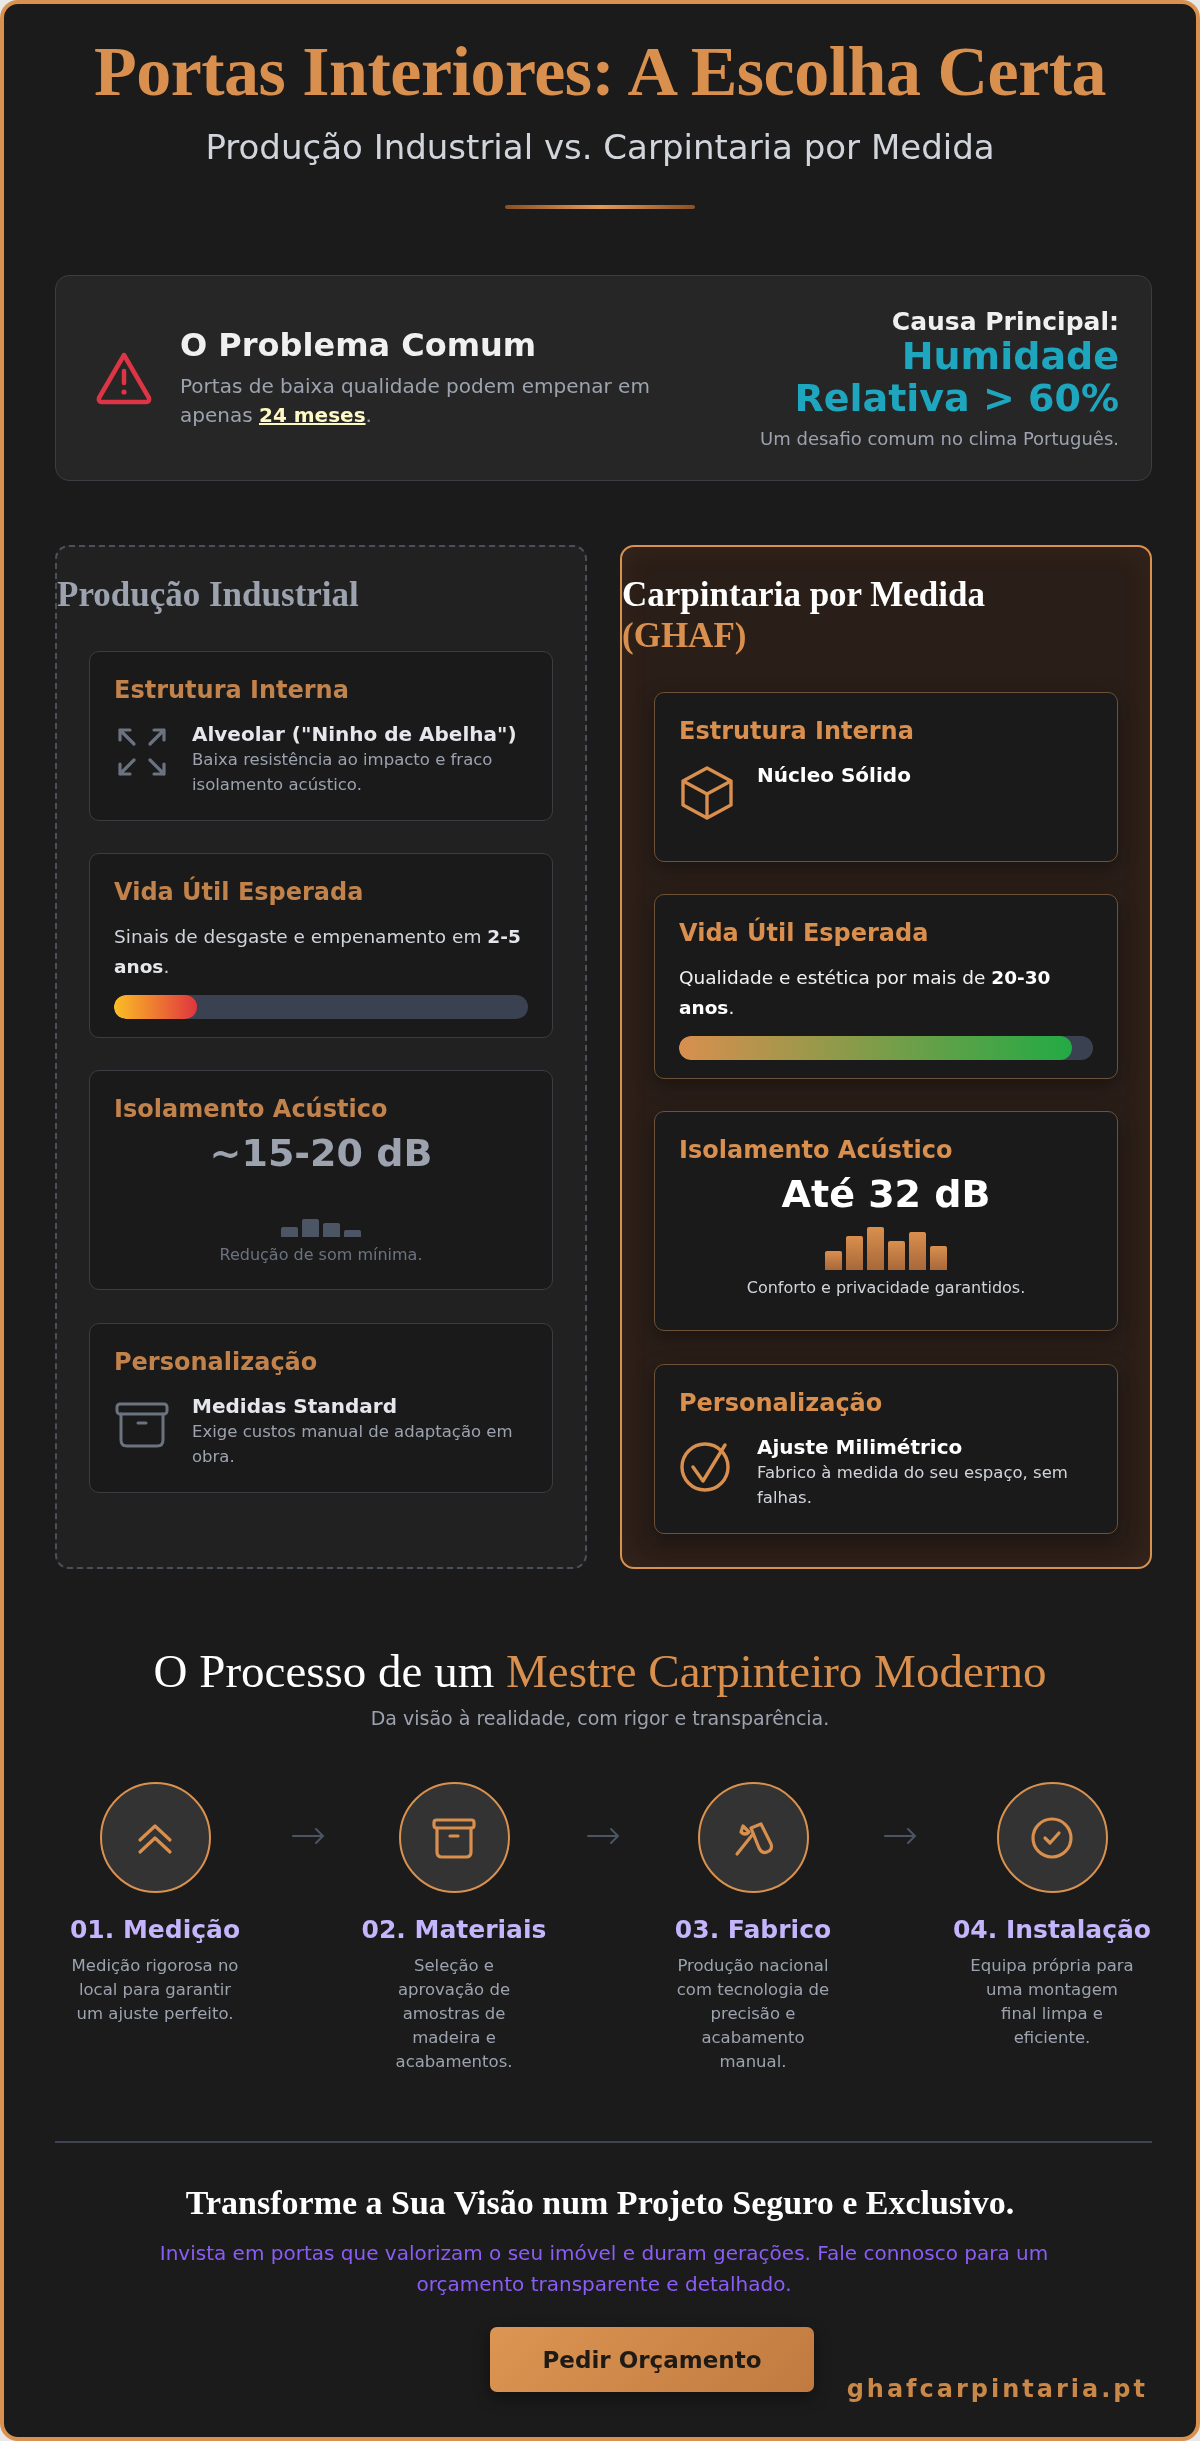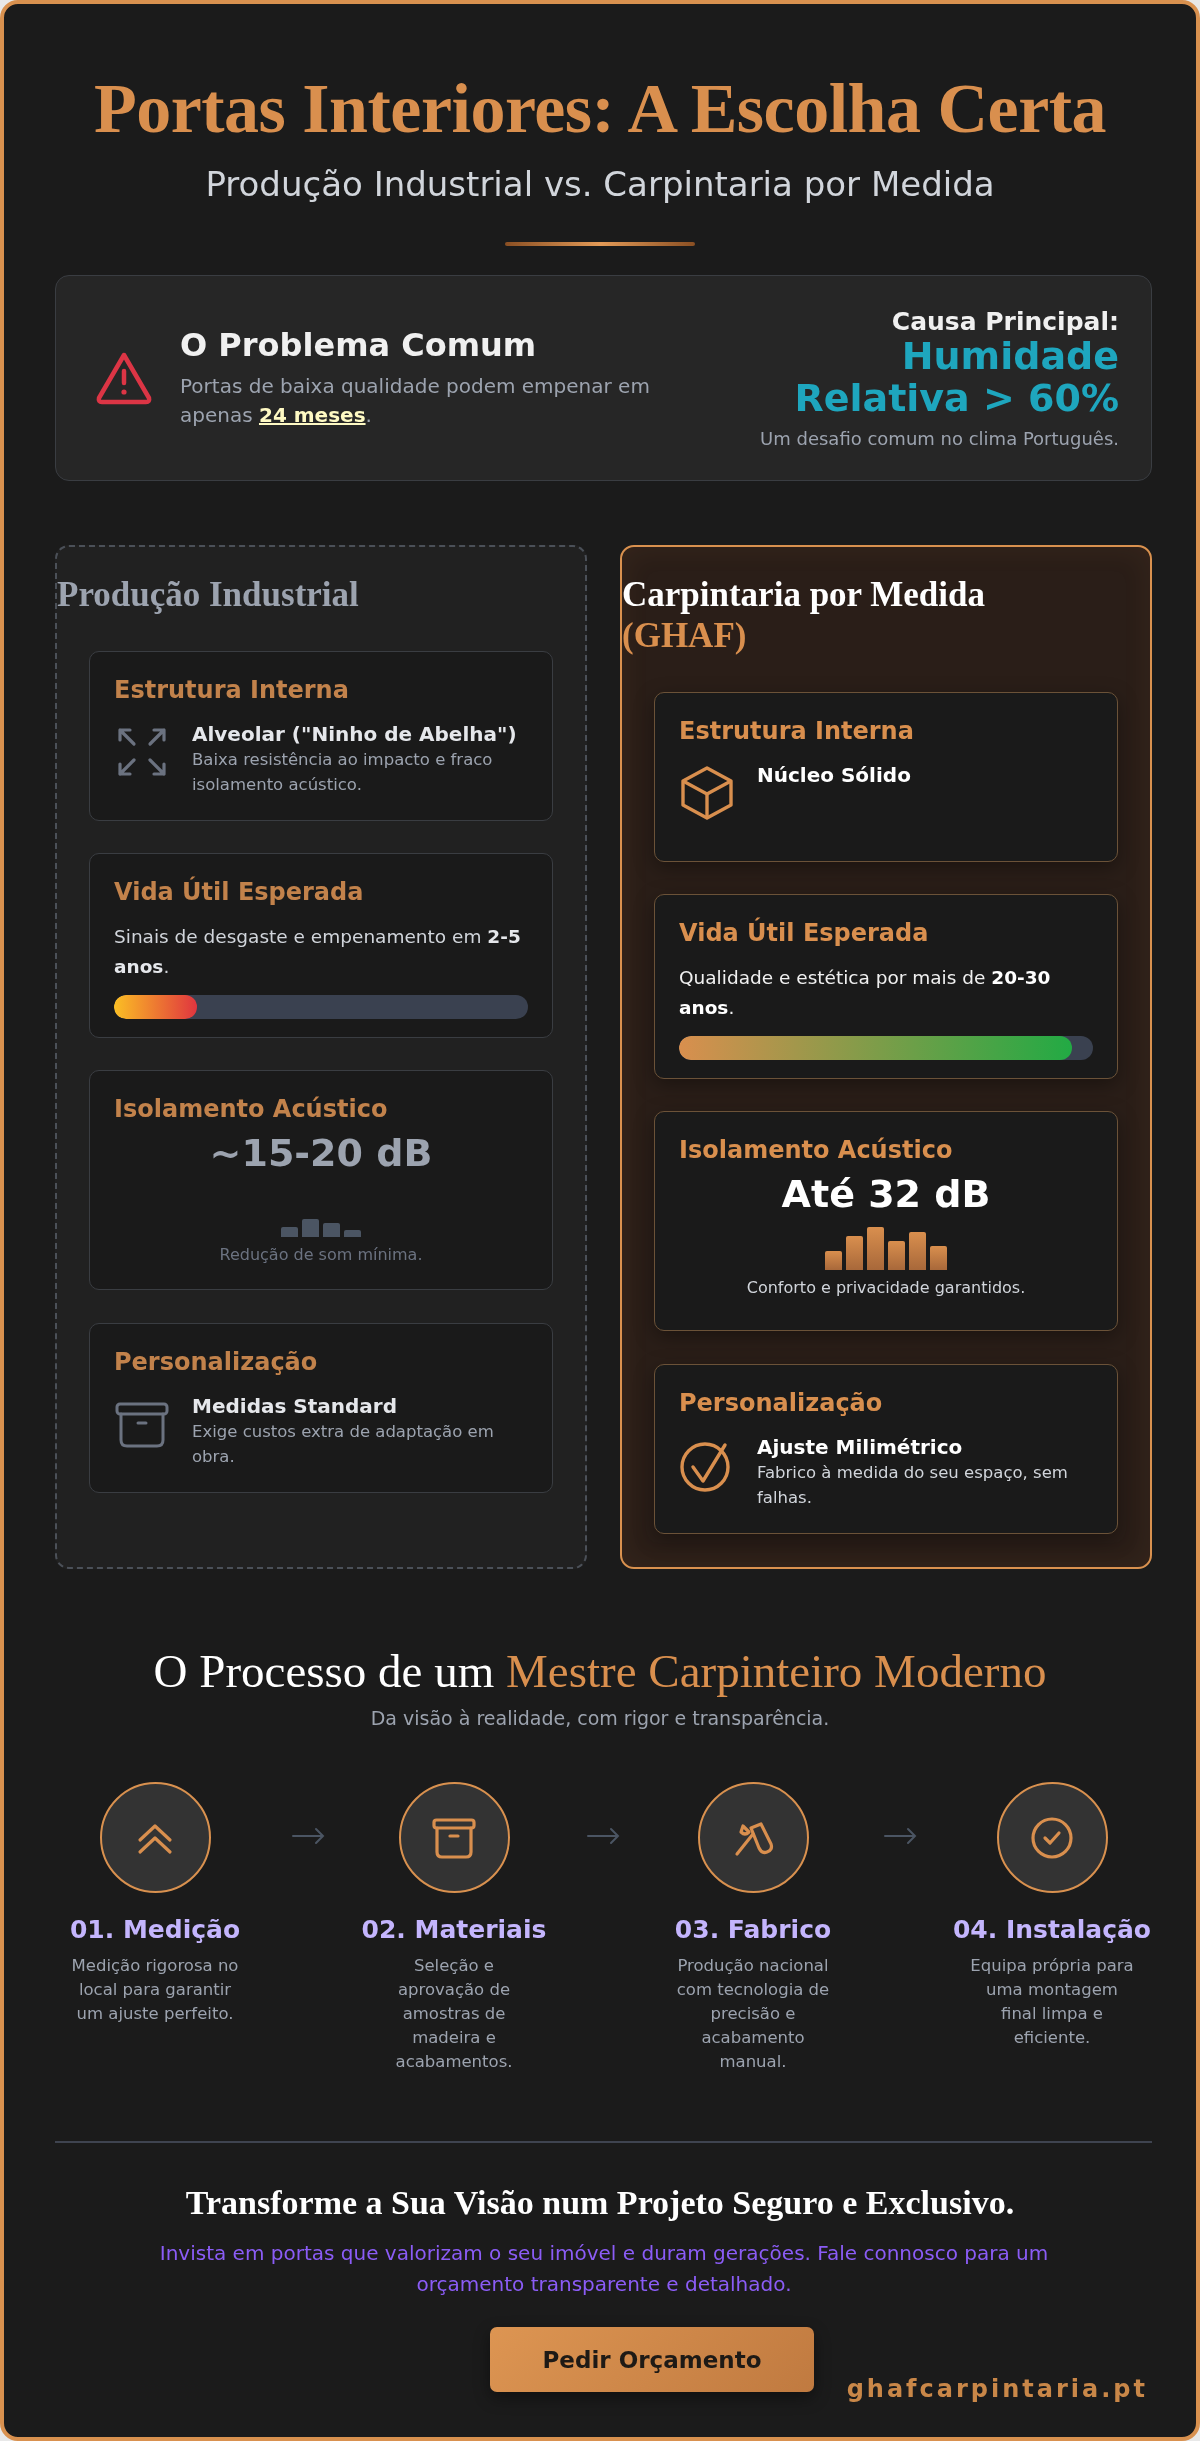--- a/index.html
+++ b/index.html
@@ -5,21 +5,21 @@
   * { box-sizing: border-box; margin: 0; padding: 0; }
   html, body { background: #e8e8e8; }
   body { width: 1200px; height: 2441px; font-family: "DejaVu Sans", sans-serif; }
   .frame {
     position: relative; width: 1200px; height: 2441px;
     background: #1b1b1b; border: 4px solid #d9914f; border-radius: 18px;
     overflow: hidden; color: #e5e7eb;
   }
 
   
-  .header { text-align: center; padding-top: 68px; }
+  .header { text-align: center; padding-top: 31px; }
   .main-title { font-family: "Liberation Serif", serif; font-weight: 700; font-size: 70px; color: #d98f4e; line-height: 1.05; letter-spacing: -0.5px; }
   .subtitle { font-size: 34px; color: #d1d5db; margin-top: 18px; font-weight: 400; }
   .title-rule { width: 190px; height: 4px; margin: 38px auto 0; background: linear-gradient(90deg, #8a4f23, #e39a57, #8a4f23); border-radius: 2px; }
 
   
   .problem {
     position: absolute; left: 51px; top: 271px; width: 1097px; height: 206px;
     background: #262626; border: 1px solid #3a3d42; border-radius: 14px;
     display: flex; align-items: center; justify-content: space-between; padding: 0 32px 0 38px;
   }
@@ -171,21 +171,21 @@
     <div class="fcard" style="top:776px; height:170px;">
       <div class="fcard-title">Personalização</div>
       <div class="frow">
         <svg class="ficon" viewBox="0 0 56 56" fill="none" stroke="#6b7280" stroke-width="3" stroke-linecap="round" stroke-linejoin="round">
           <rect x="3" y="8" width="50" height="10" rx="3"></rect>
           <path d="M7 18 L7 44 Q7 50 13 50 L43 50 Q49 50 49 44 L49 18"></path>
           <line x1="24" y1="27" x2="32" y2="27"></line>
         </svg>
         <div>
           <div class="fname">Medidas Standard</div>
-          <div class="fdesc">Exige custos extra de adaptação em obra.</div>
+          <div class="fdesc">Exige custos manual de adaptação em obra.</div>
         </div>
       </div>
     </div>
   </div>
 
   <div class="col col-right">
     <div class="col-title"><span>Carpintaria por Medida</span><span class="accent">(GHAF)</span></div>
 
     <div class="fcard" style="top:145px; height:170px;">
       <div class="fcard-title">Estrutura Interna</div>

